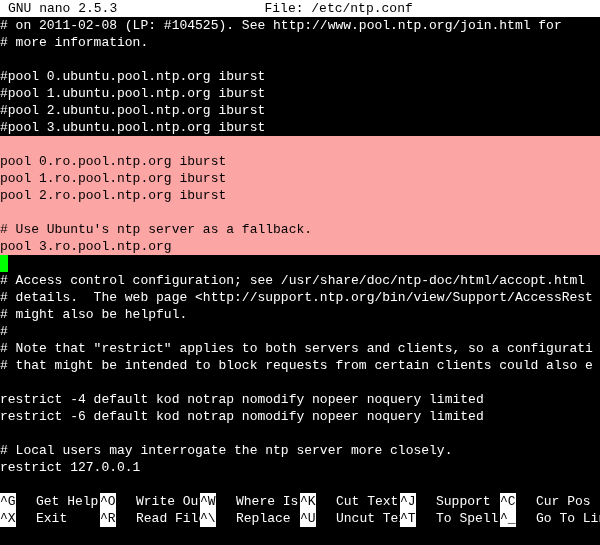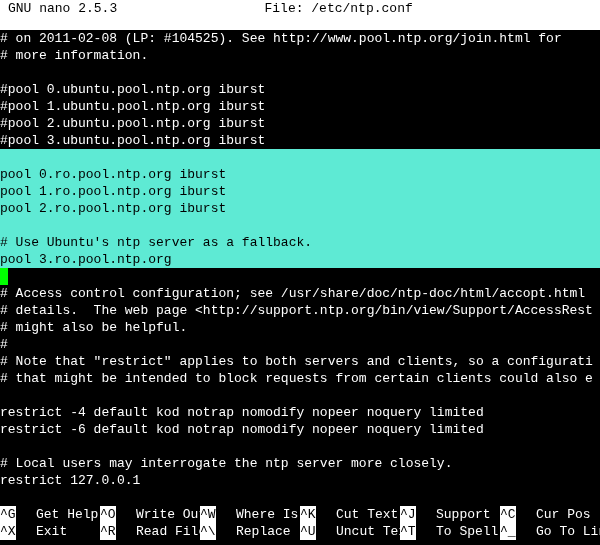--- a/index.html
+++ b/index.html
@@ -16,34 +16,34 @@
   }
   .line {
     white-space: pre;
     height: 17px;
     overflow: hidden;
   }
   .titlebar {
     background: #fff;
     color: #000;
     display: flex;
-    height: 30px;
+    height: 17px;
     white-space: pre;
   }
   .titlebar .left {
     padding-left: 8px;
   }
   .titlebar .spacer {
     flex: 1;
   }
   .content {
     padding-left: 0;
   }
   .hl-block {
-    background: #5eead4;
+    background: #fca5a5;
     color: #000;
     white-space: pre;
     height: 17px;
     overflow: hidden;
   }
   .cursor {
     background: #0f0;
     color: #000;
     display: inline-block;
     width: 8px;

